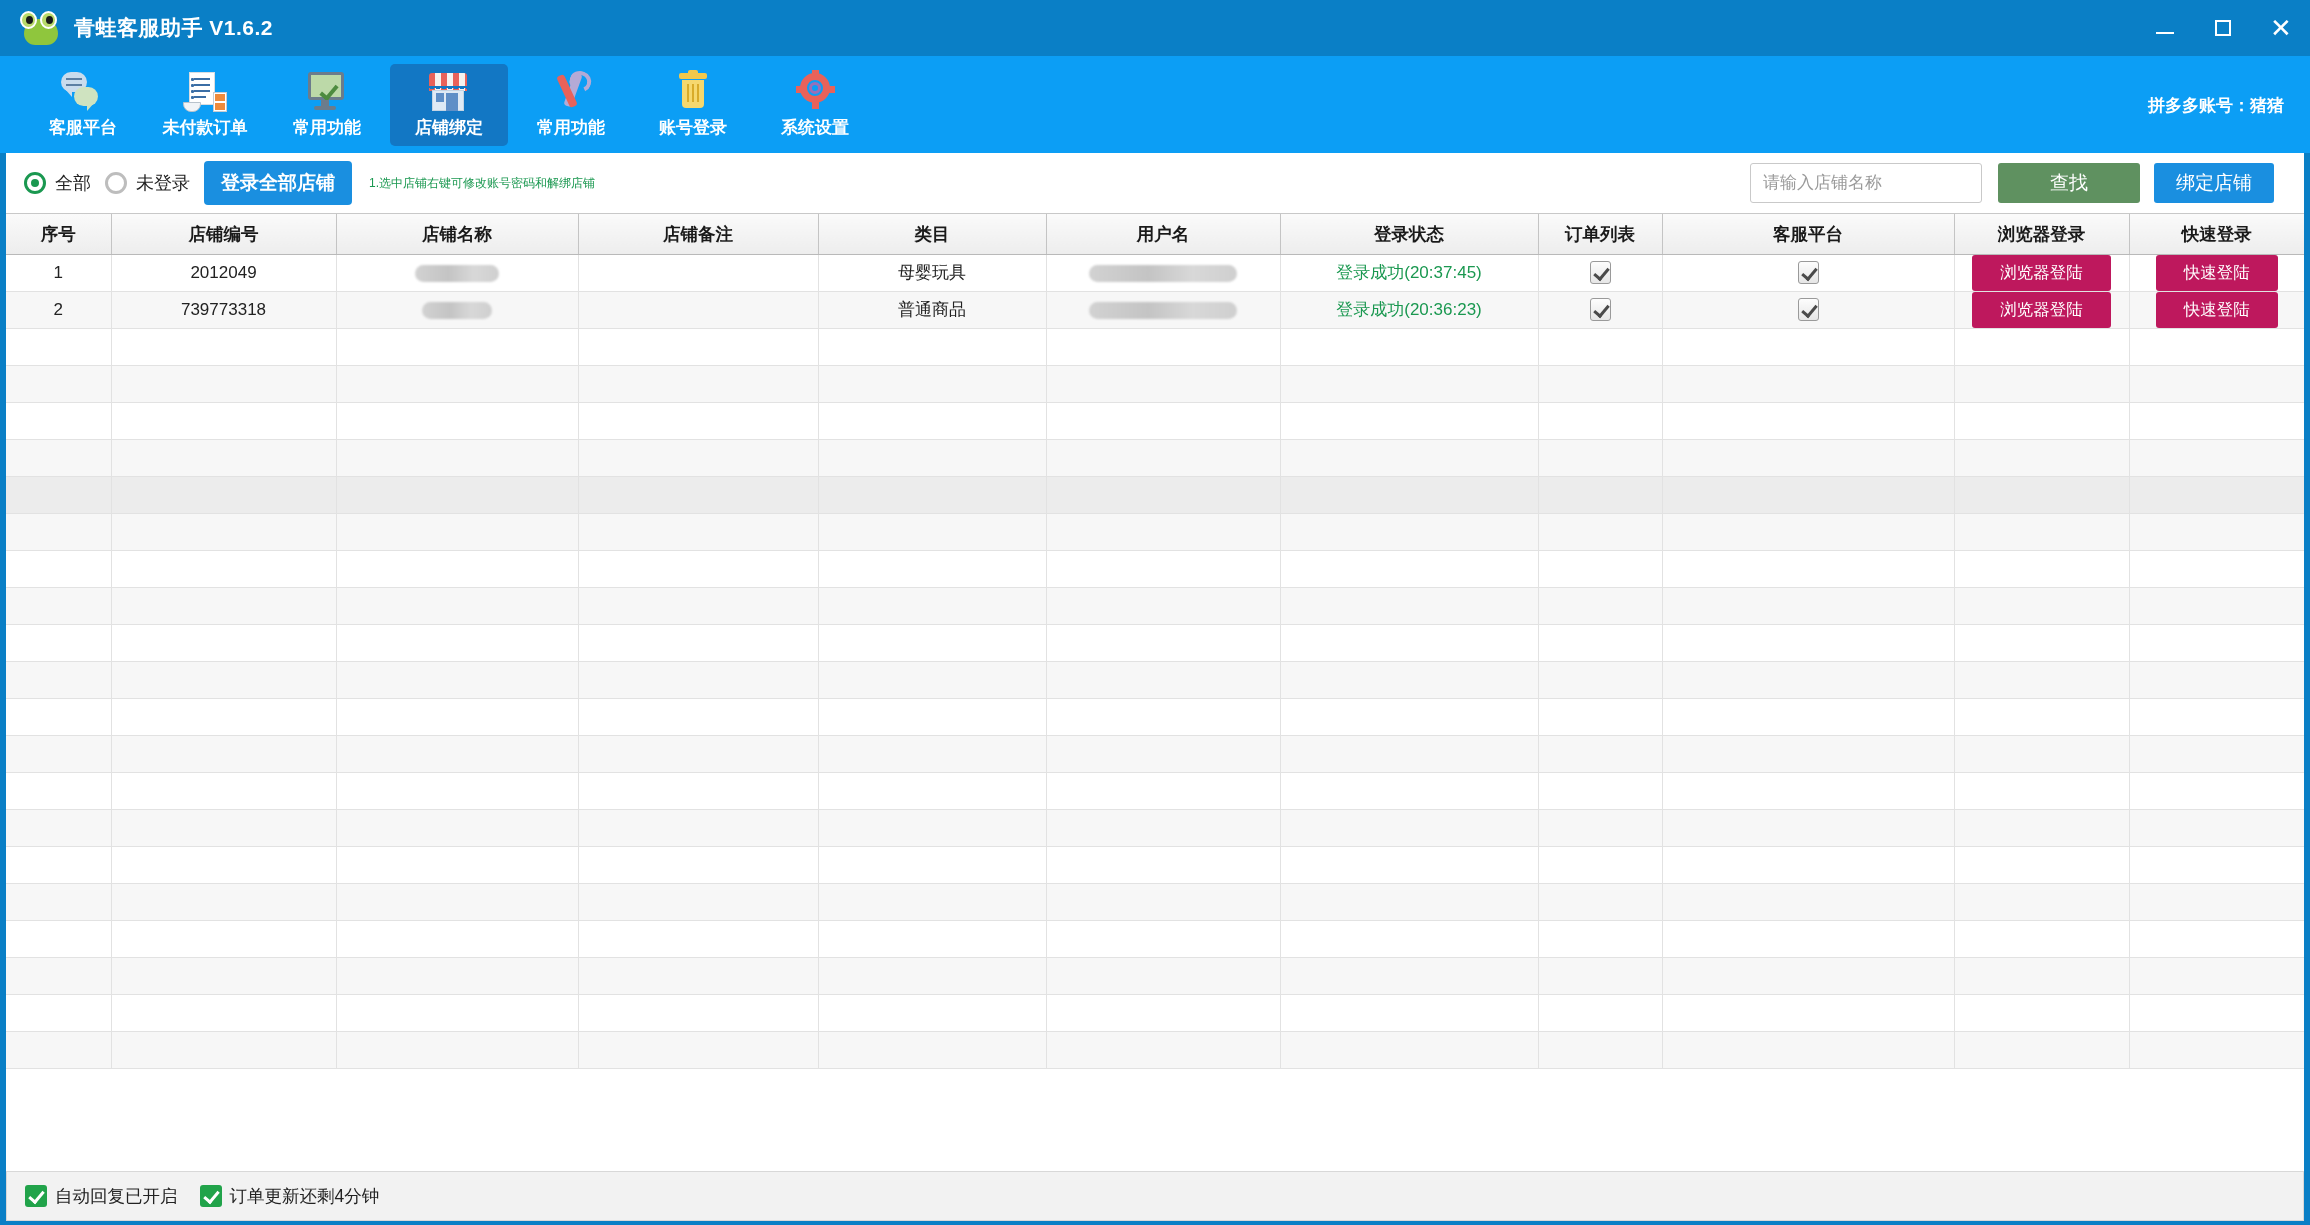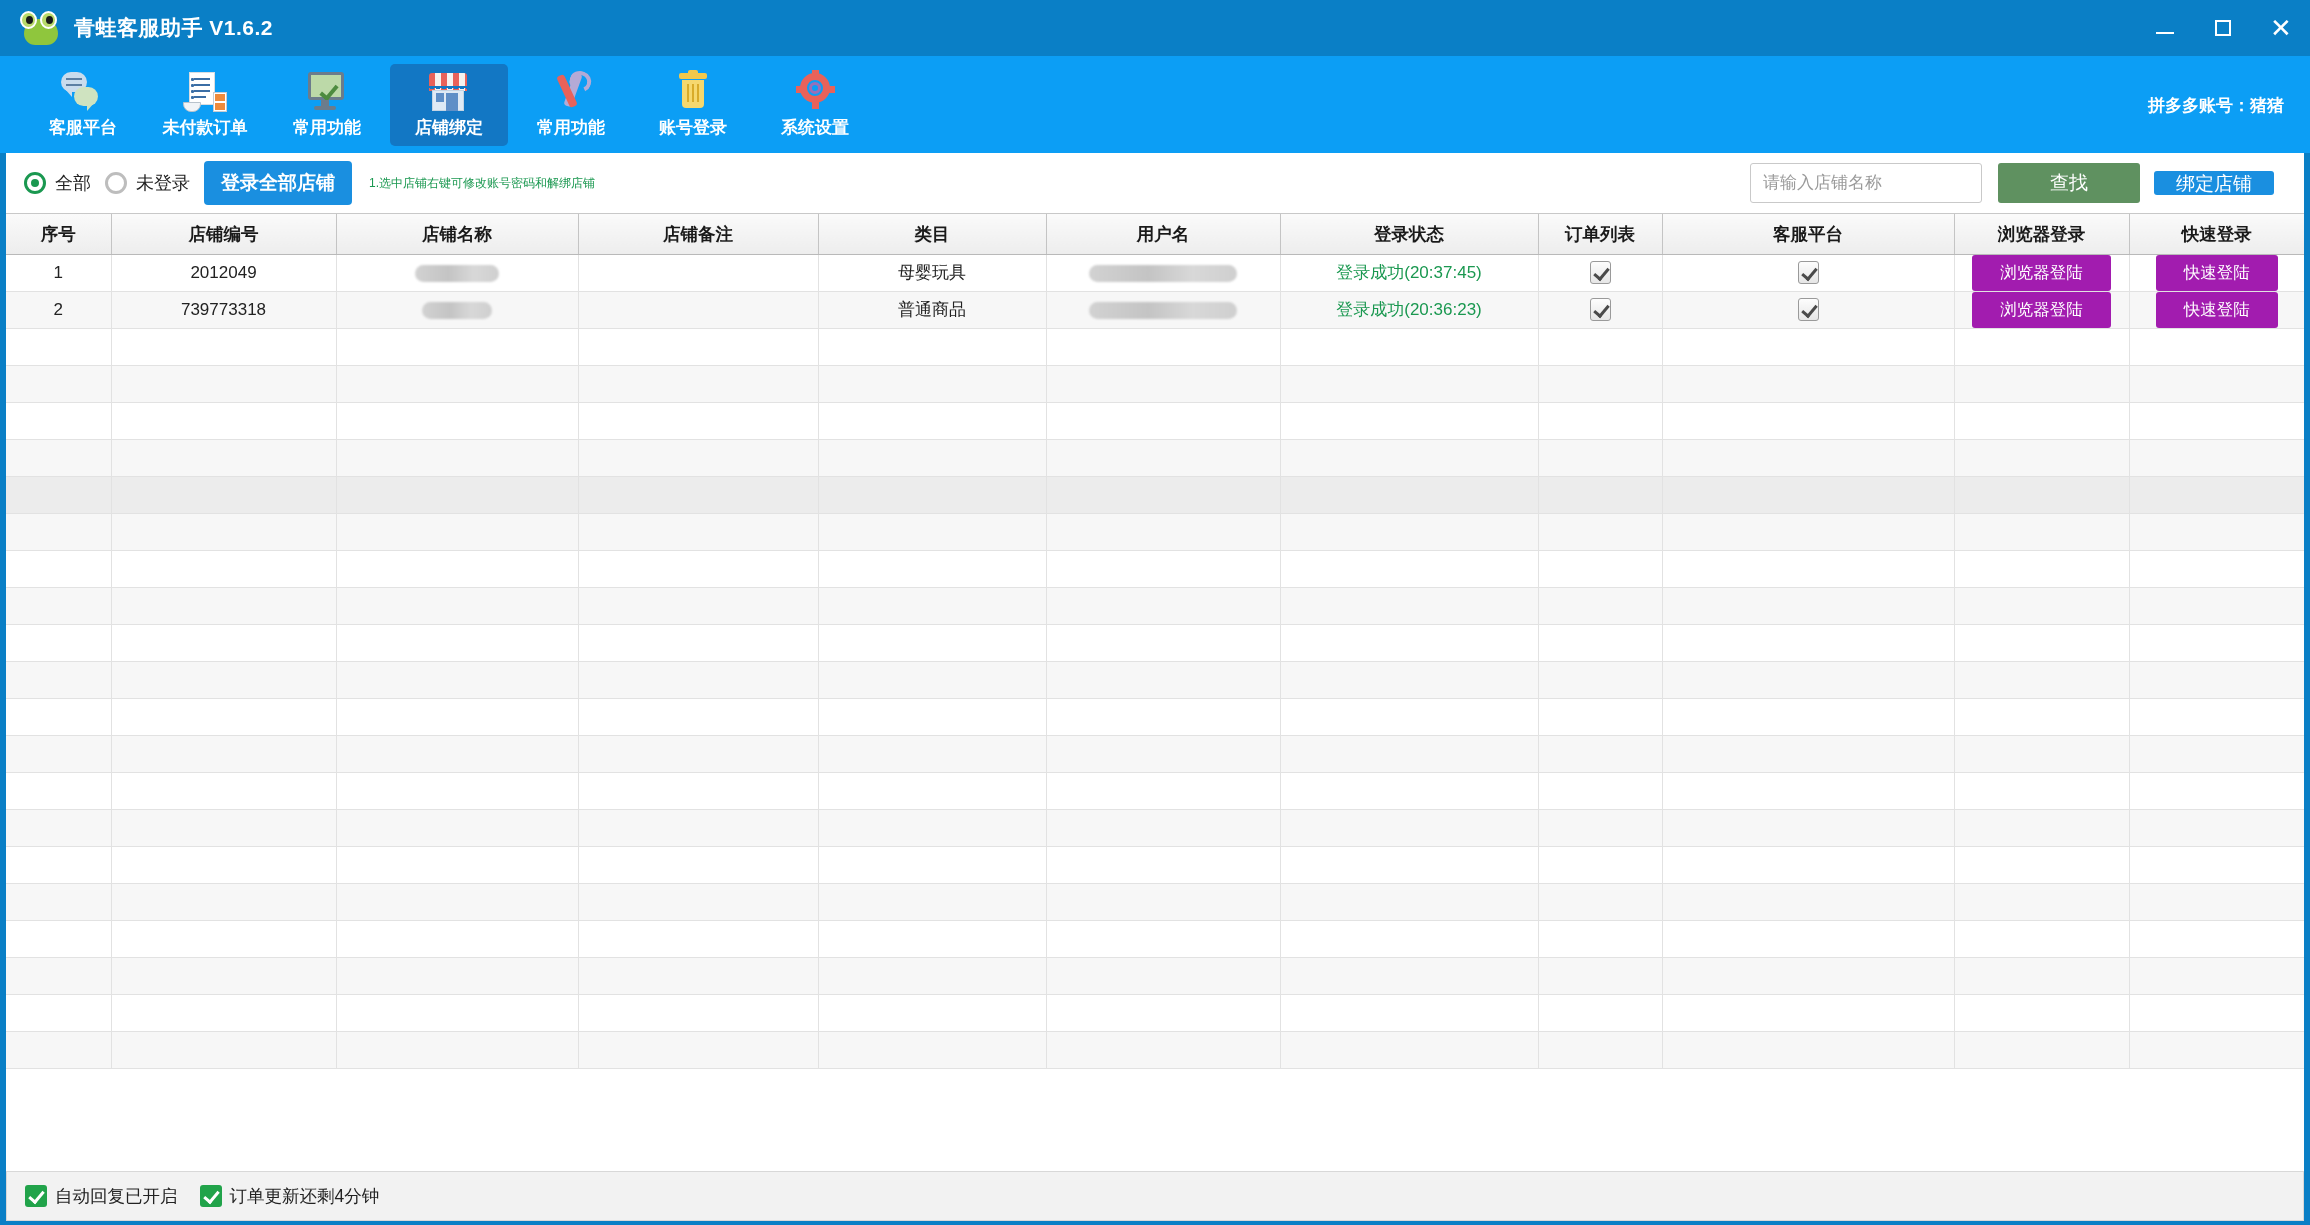--- a/index.html
+++ b/index.html
@@ -159,21 +159,21 @@
     padding: 0 12px; font-size: 17px; color: #333; font-family: inherit; background:#fff;
   }
   .search-input::placeholder { color: #9a9a9a; }
   .btn-find {
     background: #5f9160; color: #fff; border: none; border-radius: 3px;
     width: 142px; height: 40px; font-size: 19px; cursor: pointer; font-family: inherit;
     margin-left: 16px;
   }
   .btn-bind {
     background: #1a8fe0; color: #fff; border: none; border-radius: 3px;
-    width: 120px; height: 24px; font-size: 19px; cursor: pointer; font-family: inherit;
+    width: 120px; height: 40px; font-size: 19px; cursor: pointer; font-family: inherit;
     margin-left: 14px;
   }
 
   
   .tablewrap {
     flex: 1 1 auto; margin: 0 6px; background: #ffffff; overflow: hidden;
     border-top: 1px solid #c8c8c8;
   }
   table.grid { width: 100%; border-collapse: collapse; table-layout: fixed; }
   table.grid th {
@@ -198,21 +198,21 @@
   .cell-blur.w3 { width: 148px; }
   .chk {
     display:inline-block; width: 21px; height: 23px; border:1px solid #9a9a9a; border-radius:3px;
     background: linear-gradient(to bottom,#fdfdfd,#e6e6e6); position: relative; vertical-align: middle;
   }
   .chk:after {
     content:""; position:absolute; left:6px; top:3px; width:6px; height:12px;
     border-right:3px solid #4a4a4a; border-bottom:3px solid #4a4a4a; transform: rotate(40deg);
   }
   .cell-btn {
-    display:inline-block; background:#a21caf; color:#fff; border:none; border-radius:3px;
+    display:inline-block; background:#be185d; color:#fff; border:none; border-radius:3px;
     font-size:16.5px; padding: 7px 28px; cursor:pointer; font-family: inherit; white-space:nowrap;
   }
 
   
   .statusbar {
     flex: 0 0 50px; height: 50px; background: #f2f2f2;
     display: flex; align-items: center; padding: 0 18px;
     margin: 0 6px 4px 6px; border: 1px solid #d8d8d8;
     position: relative;
   }

